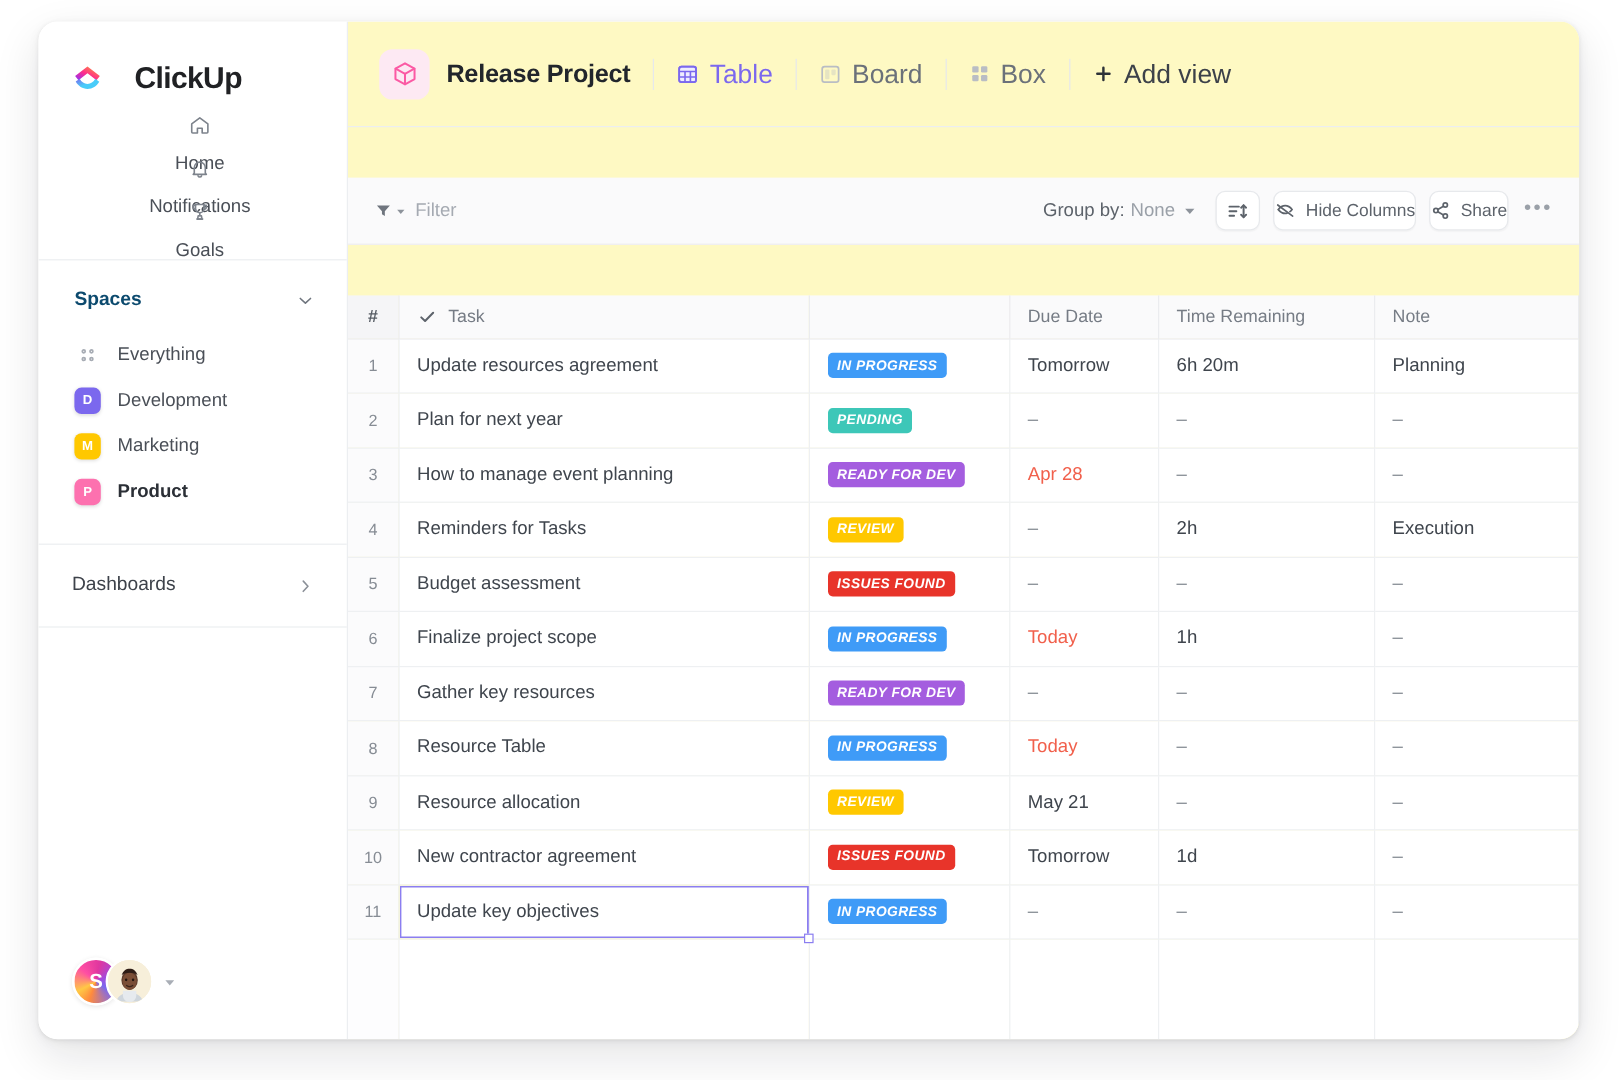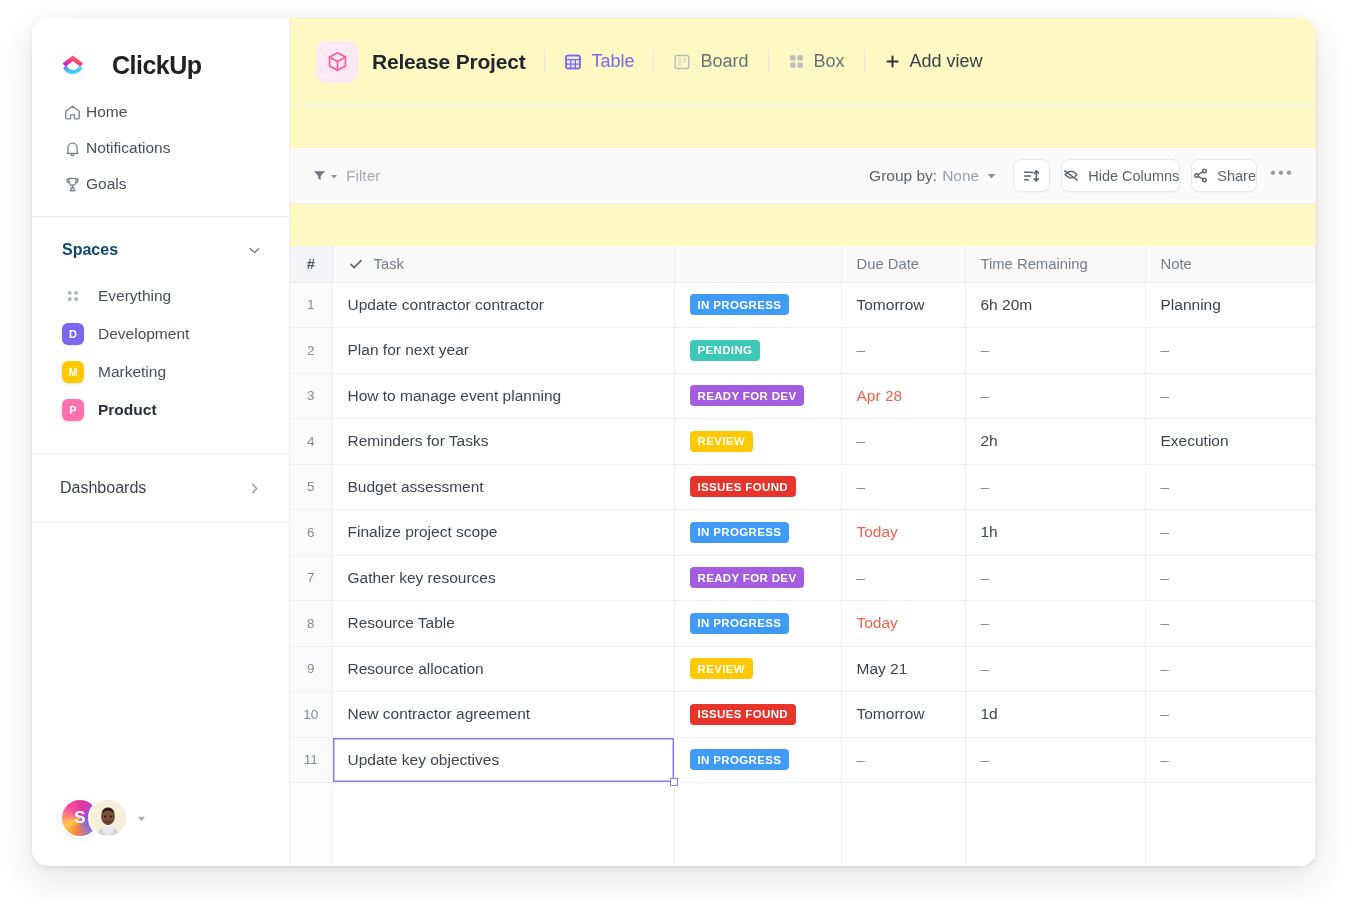--- a/index.html
+++ b/index.html
@@ -56,26 +56,27 @@
     color: #202124;
     letter-spacing: -0.5px;
   }
 
   .nav-block { padding: 6px 0 14px 0; }
   .nav-block.bordered { border-bottom: 1px solid #eceef1; }
 
   .nav-item {
     display: flex;
     align-items: center;
-    gap: 4px;
+    gap: 14px;
     height: 36px;
     padding: 0 18px 0 30px;
     cursor: pointer;
     color: #4a4f57;
     font-size: 15.5px;
+    flex-direction: column;
   }
   .nav-item .ni-icon {
     width: 20px; height: 20px;
     flex: 0 0 20px;
     display: flex; align-items: center; justify-content: center;
     color: #7d838c;
   }
 
   
   .section-head {
@@ -208,21 +209,21 @@
   .hdr-sep {
     width: 1px; height: 26px;
     background: #e6e8ec;
     margin: 0 19px;
     flex: 0 0 1px;
   }
   .view-tab {
     display: flex;
     align-items: center;
     gap: 9px;
-    font-size: 18px;
+    font-size: 22px;
     color: #63697180;
     cursor: pointer;
     white-space: nowrap;
   }
   .view-tab .vt-label { color: #6b717a; }
   .view-tab.active .vt-label { color: #7b68ee; font-weight: normal; }
   .view-tab .vt-icon { display: flex; align-items: center; color: #b9bdc4; }
   .view-tab.active .vt-icon { color: #7b68ee; }
   .view-tab.add .vt-label { color: #3c4149; }
   .view-tab.add .vt-icon { color: #2d3238; }
@@ -323,21 +324,21 @@
     background: #fff;
   }
   table.grid tbody td.td-idx {
     text-align: center;
     padding: 0;
     color: #868c94;
     font-size: 13.5px;
     background: #fbfbfc;
     border-right: 1px solid #eceef1;
   }
-  td.td-status { padding-left: 13px; }
+  td.td-status { padding-left: 13px; font-style: italic; }
   .dash { color: #858b93; }
   .date-overdue { color: #f1604c; }
 
   .badge {
     display: inline-flex;
     align-items: center;
     height: 21px;
     border-radius: 4px;
     padding: 0 8px;
     color: #fff;
@@ -679,21 +680,21 @@
             <th></th>
             <th>Due Date</th>
             <th>Time Remaining</th>
             <th>Note</th>
           </tr>
         </thead>
 
         <tbody id="tbody">
             <tr>
               <td class="td-idx">1</td>
-              <td>Update contractor contractor</td>
+              <td>Update resources agreement</td>
               <td class="td-status"><span class="badge" style="background: rgb(63, 155, 247);">IN PROGRESS</span></td>
               <td><span class="">Tomorrow</span></td>
               <td><span>6h 20m</span></td>
               <td><span>Planning</span></td>
             </tr>
             <tr>
               <td class="td-idx">2</td>
               <td>Plan for next year</td>
               <td class="td-status"><span class="badge" style="background: rgb(61, 199, 184);">PENDING</span></td>
               <td><span class="dash">–</span></td>

